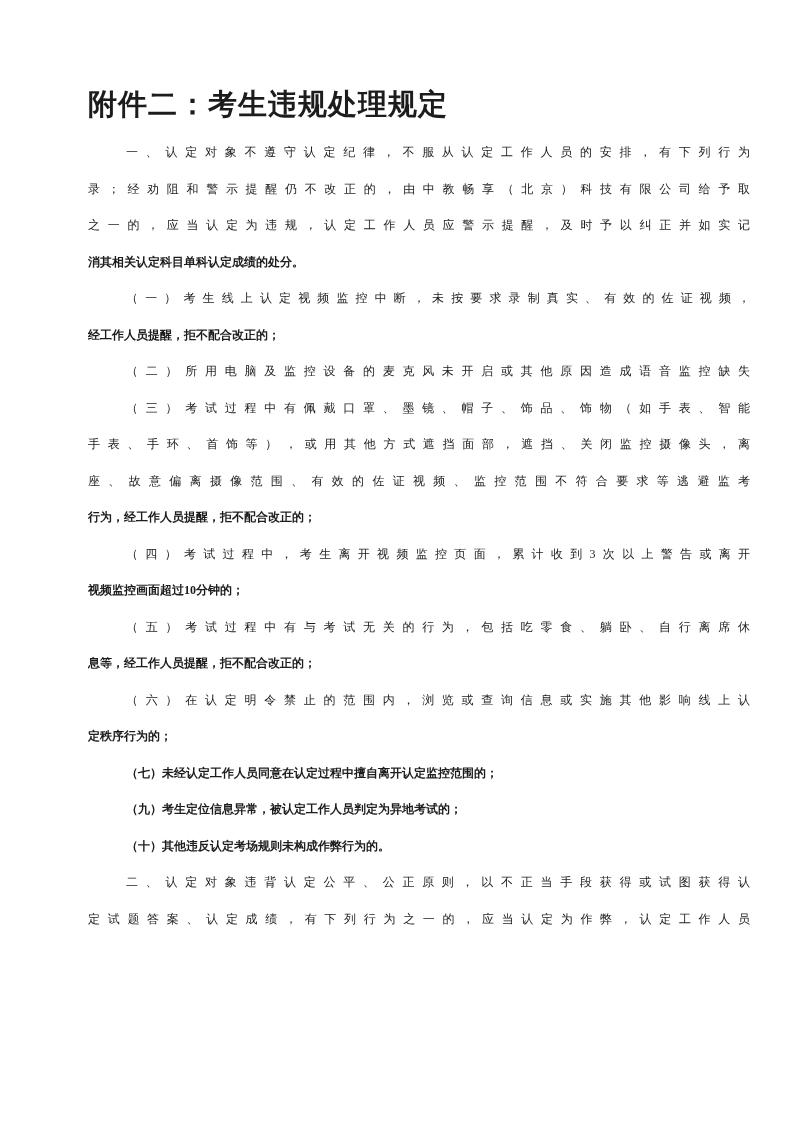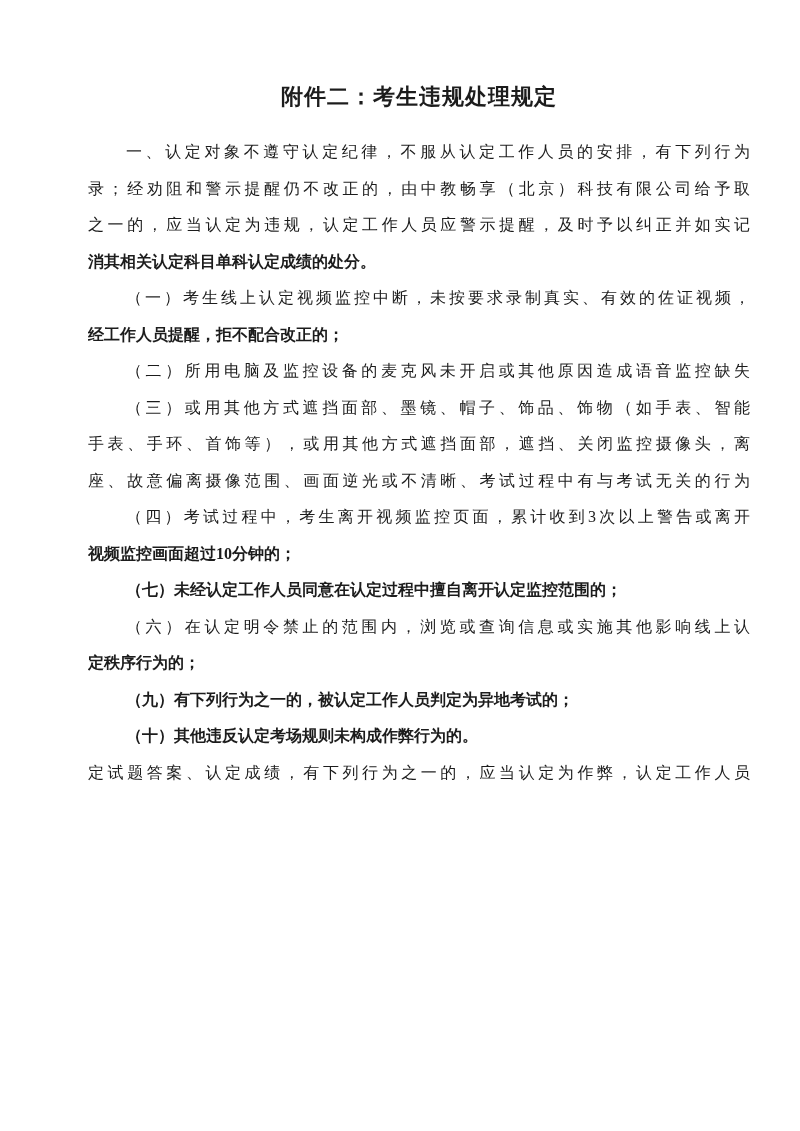--- a/index.html
+++ b/index.html
@@ -12,36 +12,36 @@
     color: #1c1c1c;
     overflow: hidden;
   }
   .page {
     position: absolute;
     inset: 0;
     background: #ffffff;
   }
   .doc-title {
     position: absolute;
-    top: 82px;
+    top: 89px;
     left: 88px;
     width: 662px;
     margin: 0;
-    text-align: center;
-    font-size: 22px;
+    text-align: left;
+    font-size: 29px;
     line-height: 30px;
     font-weight: 700;
     letter-spacing: 1px;
   }
   .content {
     position: absolute;
     top: 134px;
     left: 88px;
     width: 662px;
-    font-size: 16px;
+    font-size: 12px;
     line-height: 36.5px;
   }
   .para { margin: 0; padding: 0; }
   .line {
     height: 36.5px;
     overflow: hidden;
     text-align: justify;
     text-align-last: justify;
     text-justify: inter-character;
     white-space: normal;
@@ -68,47 +68,53 @@
     <div class="para">
       <div class="line first">（一）考生线上认定视频监控中断，未按要求录制真实、有效的佐证视频，</div>
       <div class="line last">经工作人员提醒，拒不配合改正的；</div>
     </div>
 
     <div class="para">
       <div class="line first">（二）所用电脑及监控设备的麦克风未开启或其他原因造成语音监控缺失</div>
     </div>
 
     <div class="para">
-      <div class="line first">（三）或用其他方式遮挡面部、墨镜、帽子、饰品、饰物（如手表、智能</div>
+      <div class="line first">（三）考试过程中有佩戴口罩、墨镜、帽子、饰品、饰物（如手表、智能</div>
       <div class="line">手表、手环、首饰等），或用其他方式遮挡面部，遮挡、关闭监控摄像头，离</div>
-      <div class="line">座、故意偏离摄像范围、画面逆光或不清晰、考试过程中有与考试无关的行为</div>
+      <div class="line">座、故意偏离摄像范围、有效的佐证视频、监控范围不符合要求等逃避监考</div>
+      <div class="line last">行为，经工作人员提醒，拒不配合改正的；</div>
     </div>
 
     <div class="para">
       <div class="line first">（四）考试过程中，考生离开视频监控页面，累计收到3次以上警告或离开</div>
       <div class="line last">视频监控画面超过10分钟的；</div>
     </div>
 
-
     <div class="para">
-      <div class="line first last">（七）未经认定工作人员同意在认定过程中擅自离开认定监控范围的；</div>
+      <div class="line first">（五）考试过程中有与考试无关的行为，包括吃零食、躺卧、自行离席休</div>
+      <div class="line last">息等，经工作人员提醒，拒不配合改正的；</div>
     </div>
 
     <div class="para">
       <div class="line first">（六）在认定明令禁止的范围内，浏览或查询信息或实施其他影响线上认</div>
       <div class="line last">定秩序行为的；</div>
     </div>
 
+    <div class="para">
+      <div class="line first last">（七）未经认定工作人员同意在认定过程中擅自离开认定监控范围的；</div>
+    </div>
+
 
     <div class="para">
-      <div class="line first last">（九）有下列行为之一的，被认定工作人员判定为异地考试的；</div>
+      <div class="line first last">（九）考生定位信息异常，被认定工作人员判定为异地考试的；</div>
     </div>
 
     <div class="para">
       <div class="line first last">（十）其他违反认定考场规则未构成作弊行为的。</div>
     </div>
 
     <div class="para">
+      <div class="line first">二、认定对象违背认定公平、公正原则，以不正当手段获得或试图获得认</div>
       <div class="line">定试题答案、认定成绩，有下列行为之一的，应当认定为作弊，认定工作人员</div>
     </div>
 
   </div>
 </div>
 
 </body></html>

